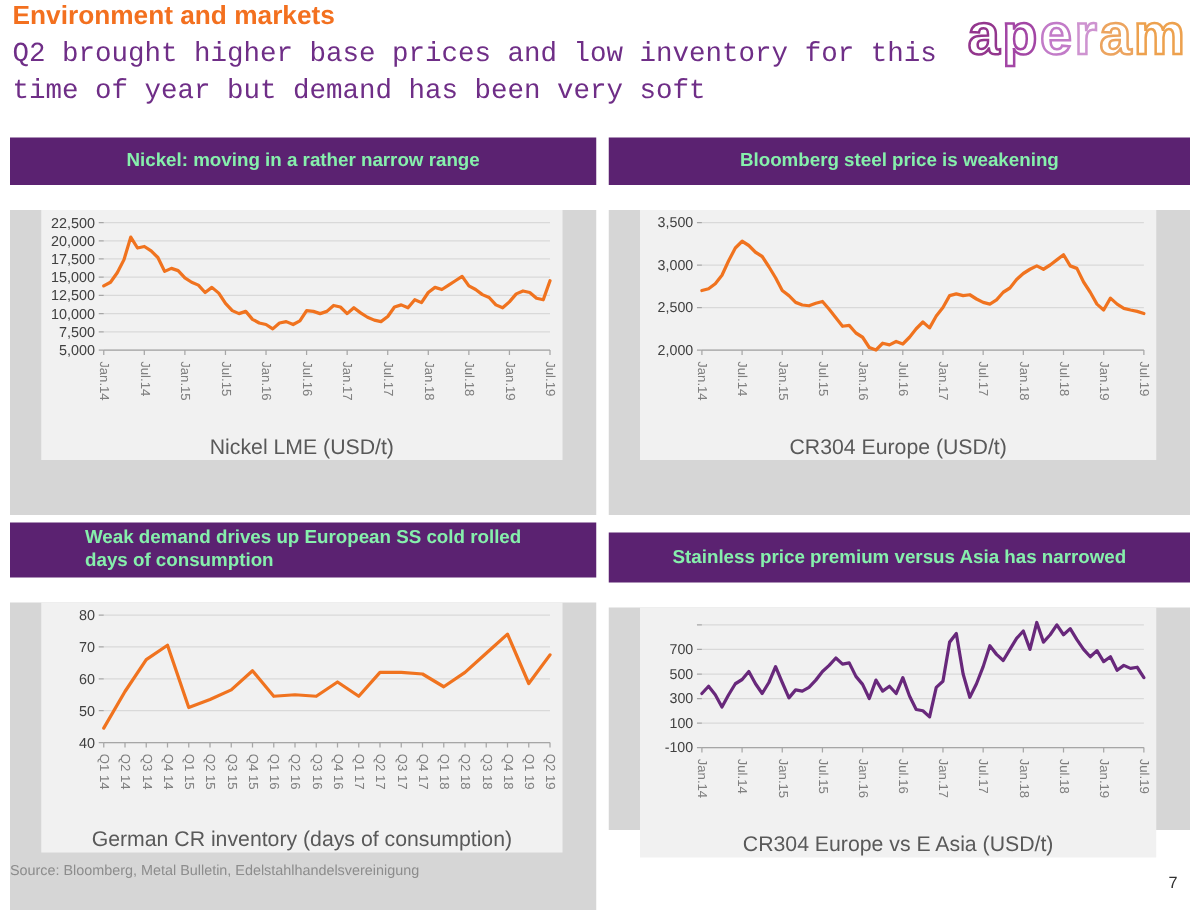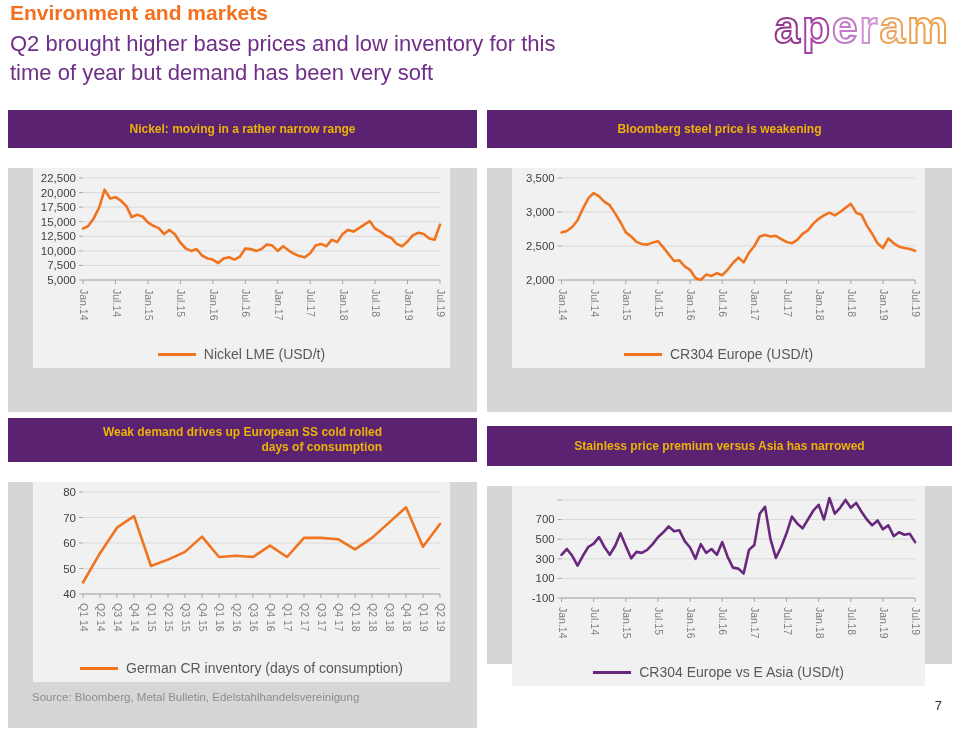--- a/index.html
+++ b/index.html
@@ -1,47 +1,47 @@
 <!DOCTYPE html>
 <html><head>
 <meta charset="utf-8">
 <style>
   html,body{margin:0;padding:0;}
   body{
     width:958px;height:729px;position:relative;overflow:hidden;
     background:#ffffff;font-family:"Liberation Sans",sans-serif;
   }
   .slide-title{position:absolute;left:10px;top:1px;font-size:21px;font-weight:bold;color:var(--accent-orange);}
-  .slide-subtitle{position:absolute;left:10px;top:29px;font-size:22px;color:var(--subtitle-purple);line-height:1.32;white-space:pre-line;}
+  .slide-subtitle{position:absolute;left:10px;top:29px;font-size:22px;color:var(--subtitle-purple);line-height:1.32;white-space:pre-line;font-family:Liberation Mono, monospace;}
   .logo{position:absolute;top:2px;right:8px;font-size:46px;font-weight:bold;letter-spacing:2px;line-height:1.1;}
   .logo span{-webkit-text-stroke:2px;-webkit-text-fill-color:transparent;}
   .grid{
     position:absolute;left:8px;top:110px;width:944px;
     display:grid;grid-template-columns:469px 465px;column-gap:10px;row-gap:6px;
   }
   .quad-header{
-    background:var(--brand-purple);color:#eab308;font-weight:bold;font-size:12px;
-    display:flex;align-items:center;justify-content:center;text-align:right;
+    background:var(--brand-purple);color:#86efac;font-weight:bold;font-size:15px;
+    display:flex;align-items:center;justify-content:center;text-align:left;
     white-space:pre-line;line-height:1.25;
   }
   .q1 .quad-header,.q2 .quad-header{height:38px;}
   .q3 .quad-header{height:44px;}
   .q4{padding-top:8px;}
   .q4 .quad-header{height:40px;}
   .quad-body{background:var(--panel-gray);margin-top:2px;}
   .q1 .quad-body,.q2 .quad-body{height:244px;}
   .q3 .quad-body{height:246px;}
   .q4 .quad-body{height:178px;}
   .card{background:var(--card-gray);margin:20px 27px 0 25px;padding:4px 0 2px;}
   svg.plot{display:block;width:100%;height:170px;}
   .ytick{font-size:11.5px;fill:#404040;}
   .xtick{font-size:10.5px;fill:#7f7f7f;}
-  .legend{display:flex;align-items:center;justify-content:center;gap:8px;height:24px;font-size:14px;color:var(--text-gray);}
+  .legend{display:flex;align-items:center;justify-content:center;gap:8px;height:24px;font-size:17px;color:var(--text-gray);flex-direction:column;}
   .legend .swatch{width:38px;height:3px;display:inline-block;}
-  .source{position:absolute;left:8px;top:691px;font-size:11.5px;color:#8C8C8C;margin-left:24px;}
+  .source{position:absolute;left:8px;top:691px;font-size:11.5px;color:#8C8C8C;}
   .pagenum{position:absolute;right:16px;top:698px;font-size:13px;color:#303030;}
 </style>
 </head>
 <body style="--accent-orange: #F3701F; --brand-purple: #5B2271; --subtitle-purple: #6F2E87; --panel-gray: #D6D6D6; --card-gray: #F1F1F1; --text-gray: #595959;">
 
 <div class="slide-title">Environment and markets</div>
 <div class="slide-subtitle">Q2 brought higher base prices and low inventory for this
 time of year but demand has been very soft</div>
 <div class="logo" id="logo"><span style="color: rgb(147, 54, 141);">a</span><span style="color: rgb(163, 70, 165);">p</span><span style="color: rgb(194, 123, 200);">e</span><span style="color: rgb(206, 147, 208);">r</span><span style="color: rgb(236, 164, 95);">a</span><span style="color: rgb(237, 161, 78);">m</span></div>
 

